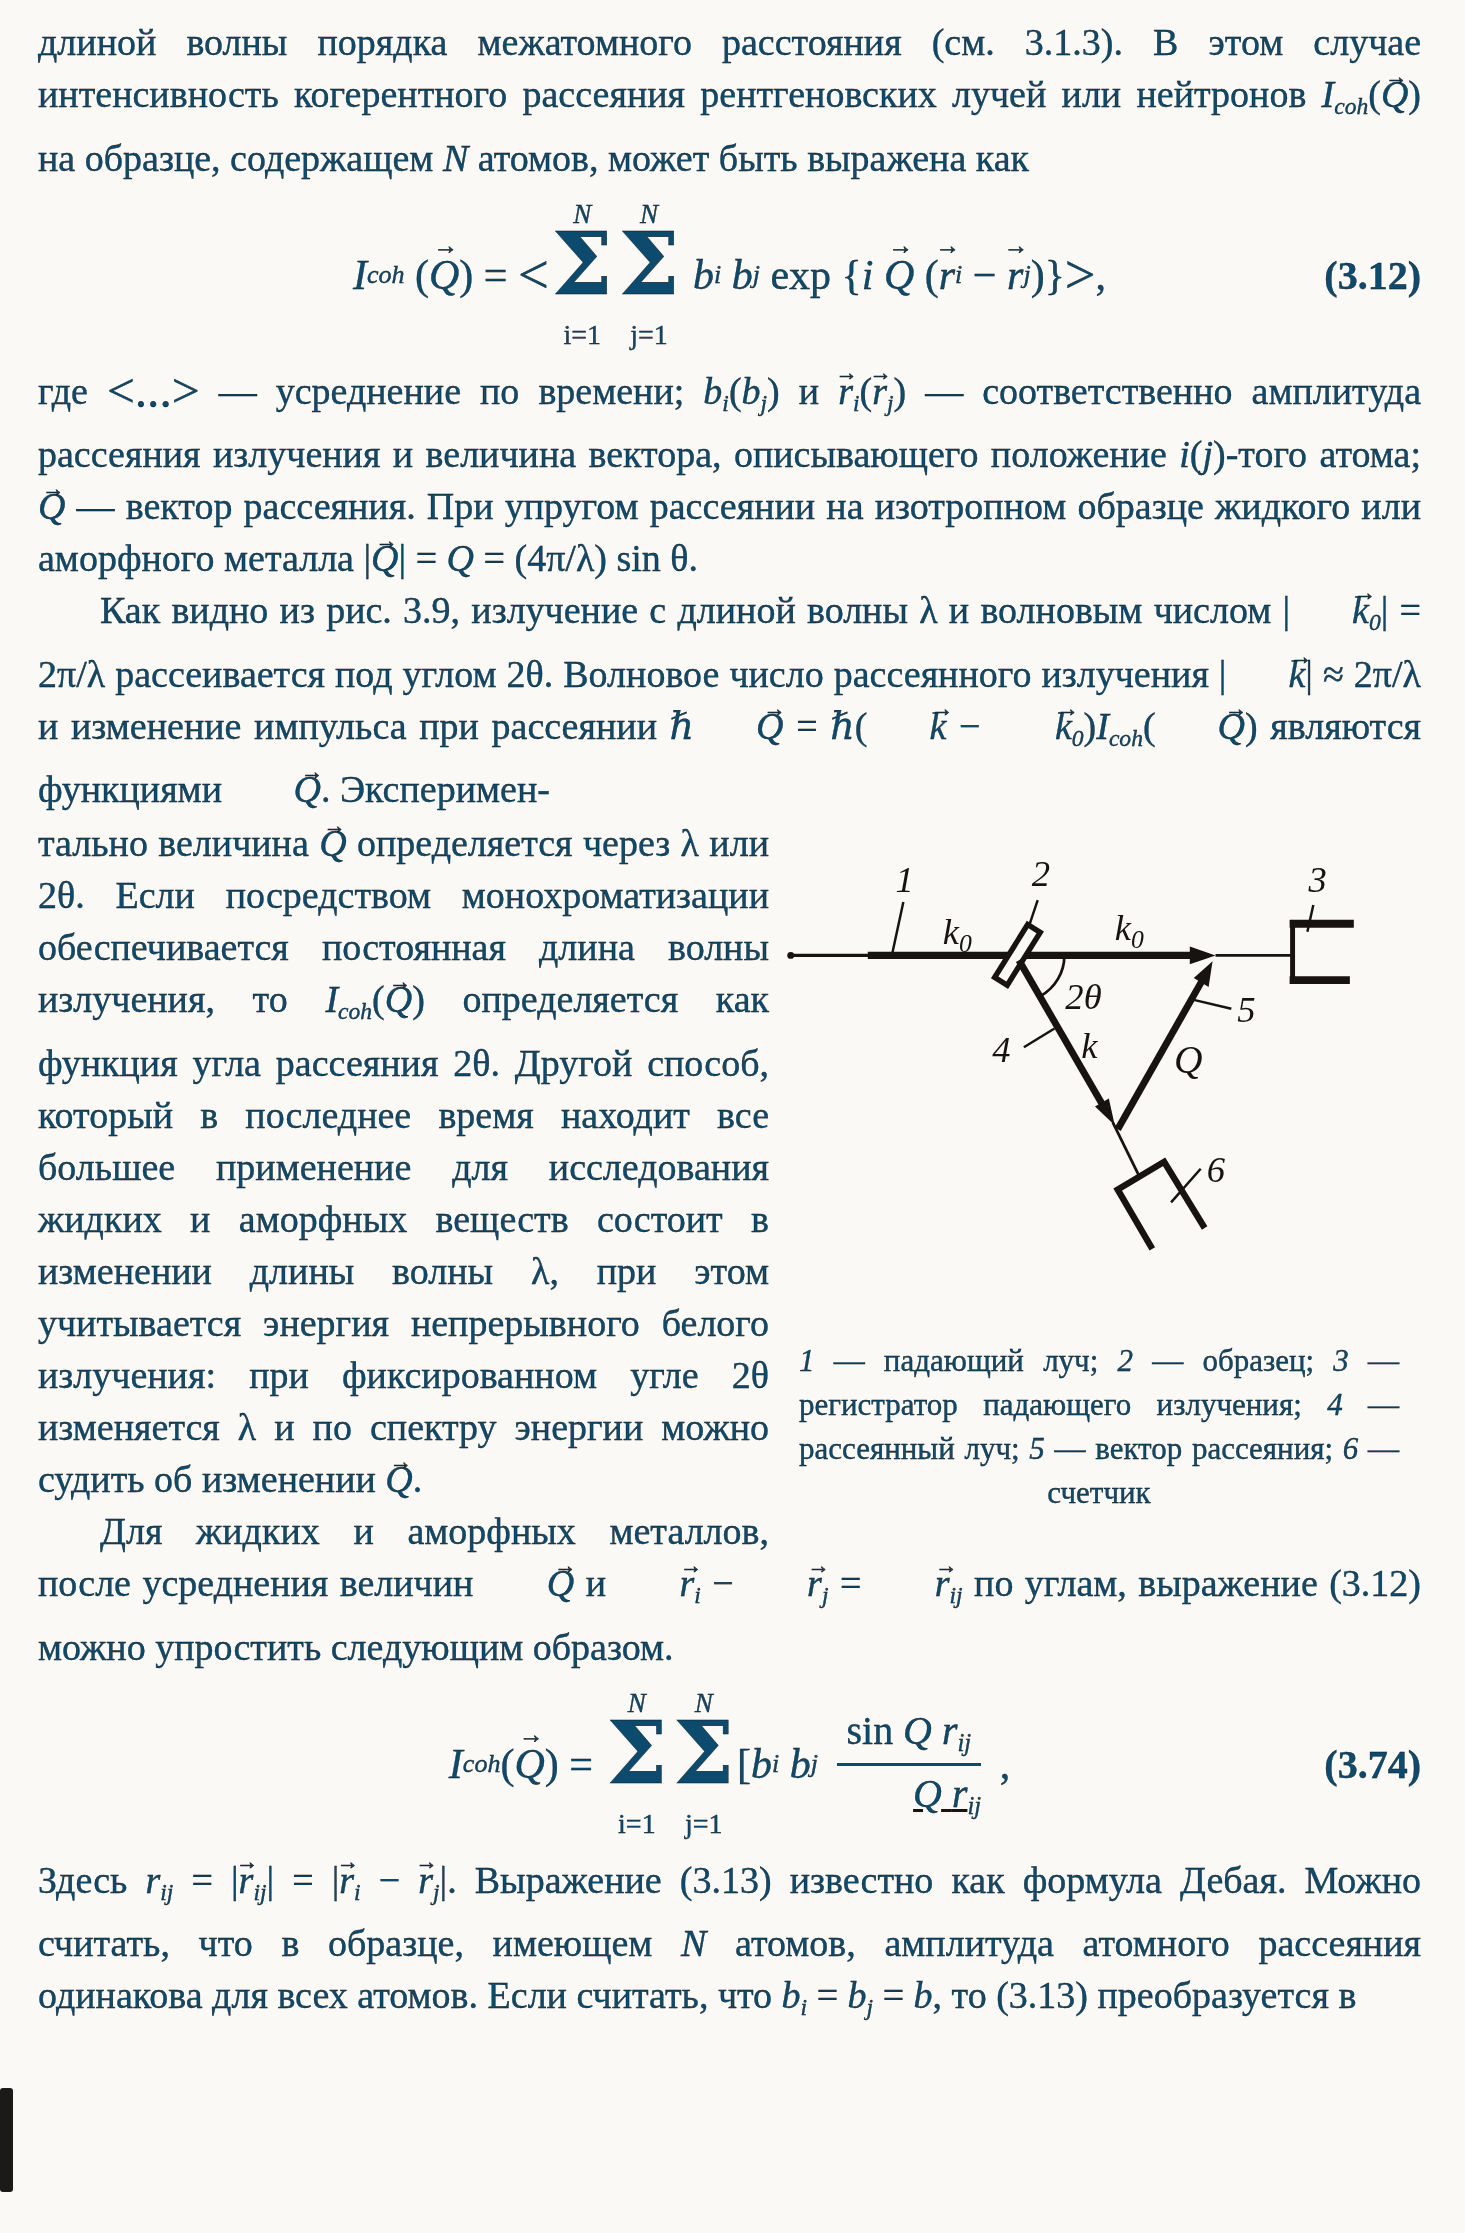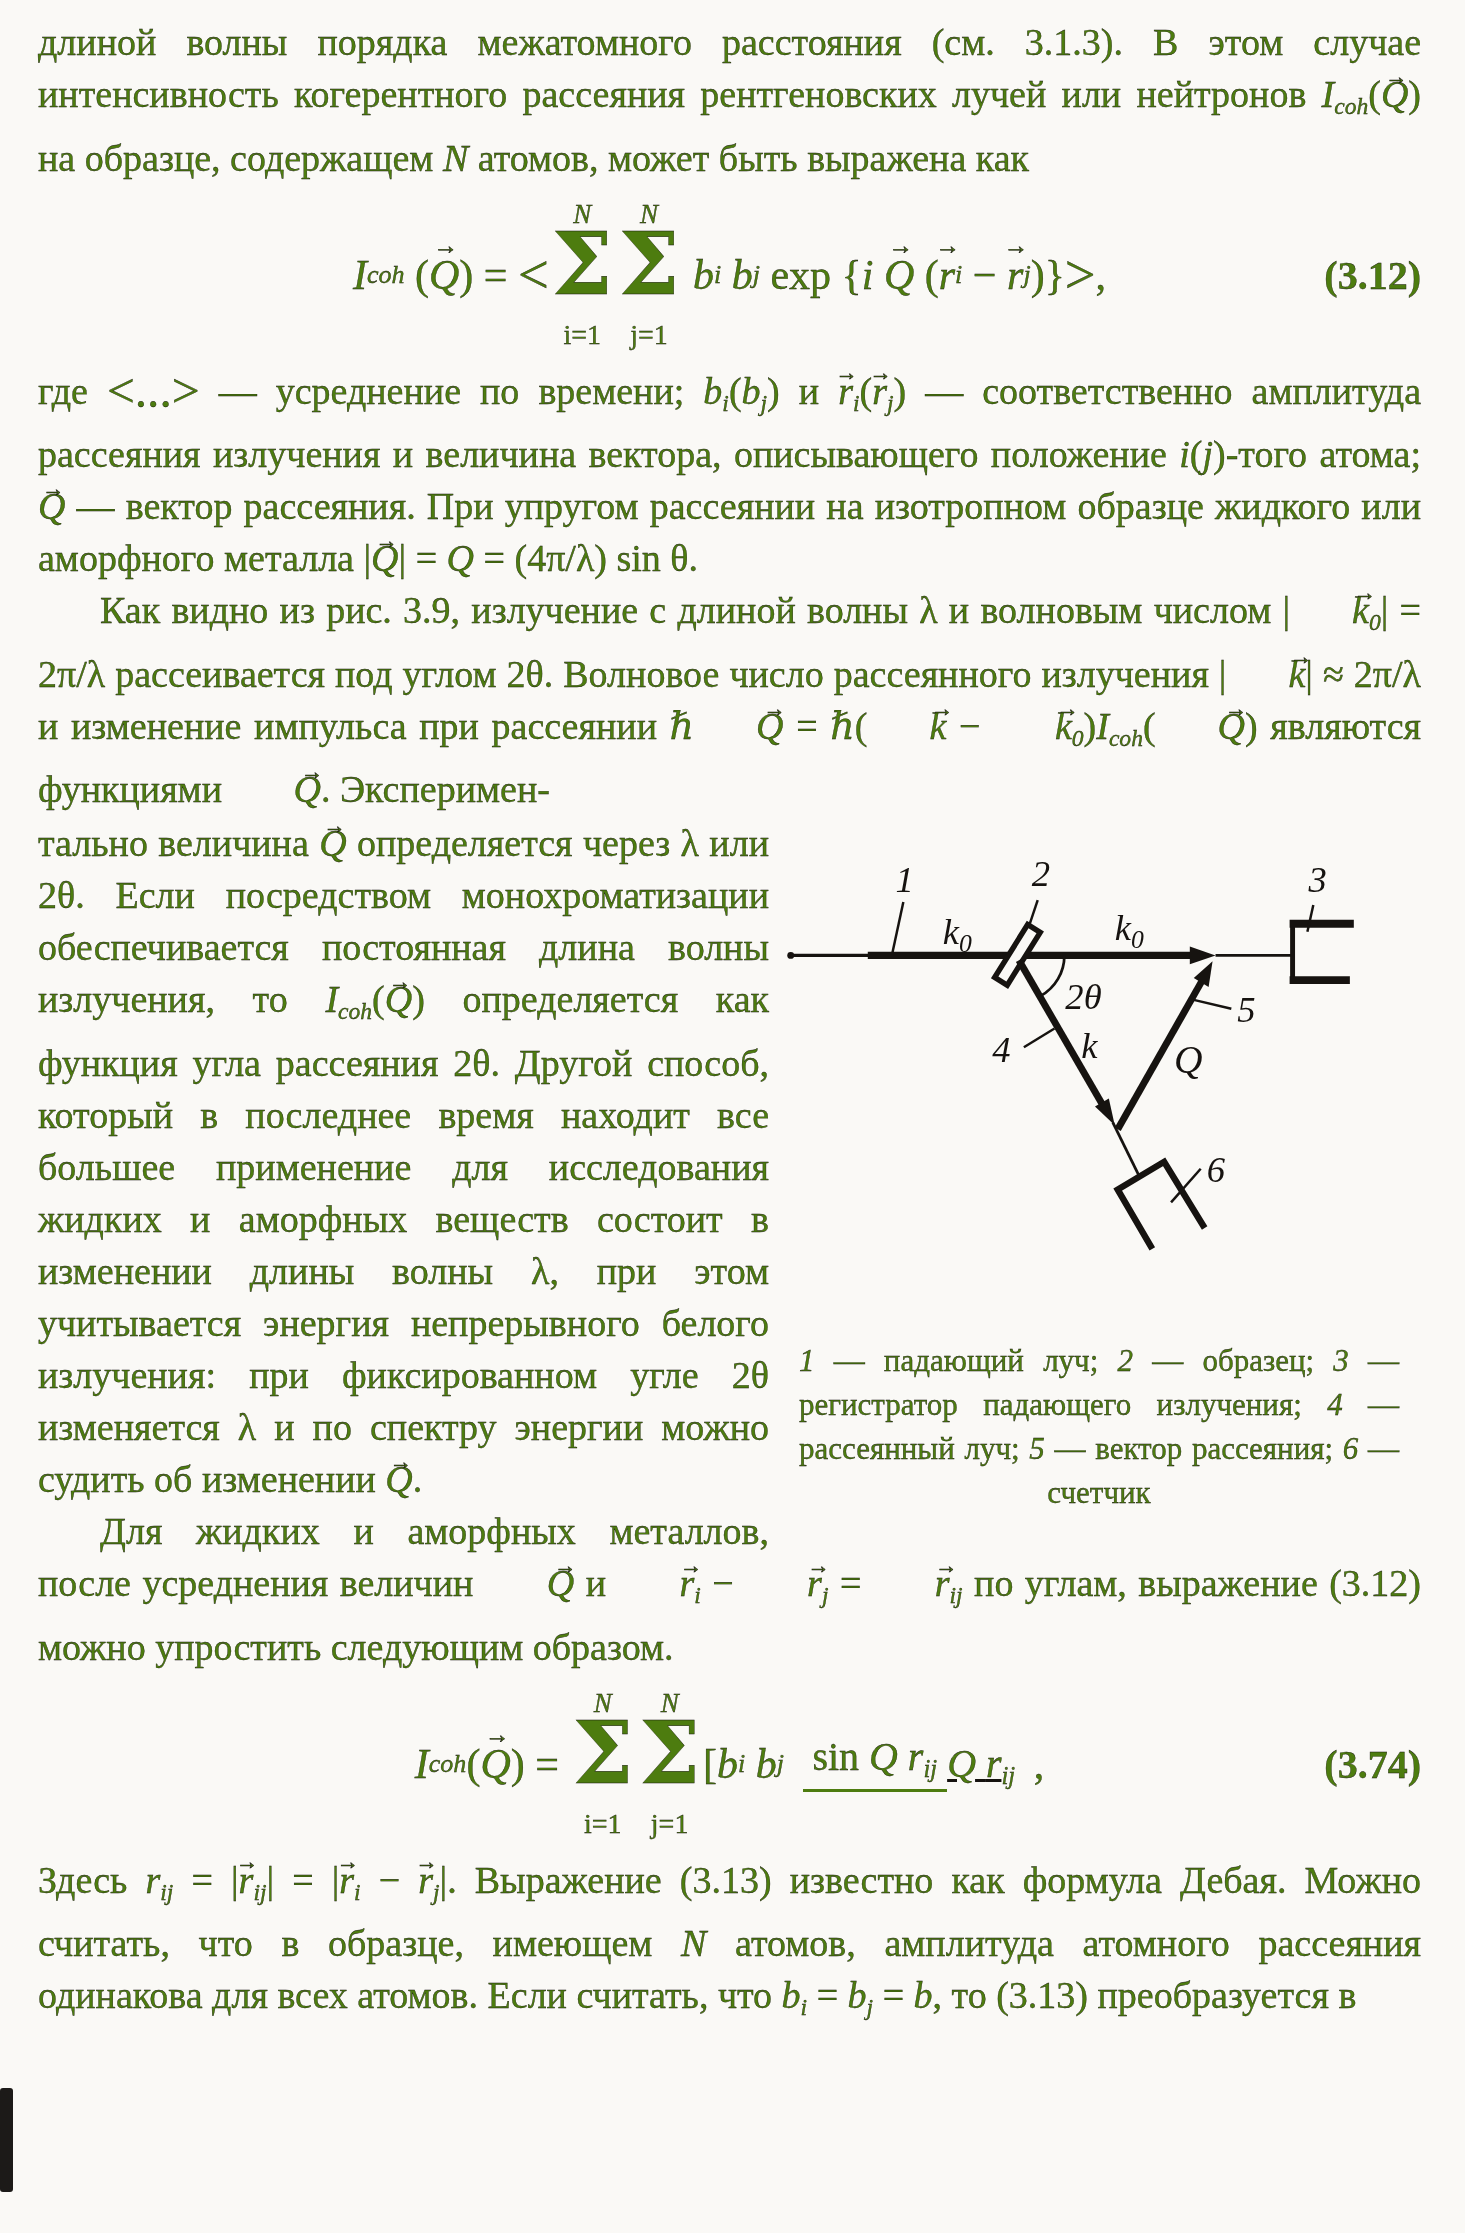--- a/index.html
+++ b/index.html
@@ -2,21 +2,21 @@
 <html><head>
 <meta charset="utf-8">
 <style>
   html,body{margin:0;padding:0;background:#e8e6e2;}
   .page{
     position:relative;
     width:1465px;height:2233px;
     box-sizing:border-box;
     padding:16px 44px 0 38px;
     background:#faf9f6;
-    color:#4d7c0f;
+    color:#0c4a6e;
     font-family:"Liberation Serif","DejaVu Serif",serif;
     overflow:hidden;
     -webkit-text-stroke:0.35px #161310;
   }
   .body{
     font-size:38px;line-height:52px;
     text-align:justify;margin:0;
   }
   .indent{text-indent:62px;}
   .it{font-style:italic;}
@@ -32,21 +32,21 @@
     font-size:42px;min-height:175px;margin:4px 0 2px 0;
   }
   .eq-body{display:inline-flex;align-items:center;flex-wrap:nowrap;white-space:pre;}
   .eq-num{position:absolute;right:0;top:50%;transform:translateY(-50%);
     font-weight:700;font-size:40px;}
   .sum{display:inline-flex;flex-direction:column;align-items:center;
     vertical-align:middle;line-height:1;margin:0 3px;}
   .sum-top{font-size:27px;font-style:italic;margin-bottom:1px;}
   .sum-sig{font-size:86px;font-weight:700;line-height:0.82;font-family:"DejaVu Serif","Liberation Serif",serif;}
   .sum-bot{font-size:28px;margin-top:22px;}
-  .frac{display:inline-flex;flex-direction:row;align-items:flex-start;
+  .frac{display:inline-flex;flex-direction:column;align-items:flex-end;
     vertical-align:middle;margin:0 8px;line-height:1.05;font-size:0.95em;}
   .fr-num{padding:0 10px 7px;border-bottom:3px solid currentColor;}
   .fr-den{padding-top:7px;text-decoration:underline;}
   .wrap-section{margin-top:2px;}
   .figure-box{float:right;width:652px;margin:4px 0 6px 24px;}
   .figure-box svg{display:block;width:652px;height:494px;}
   .caption{padding:10px 22px 0 30px;font-size:31px;line-height:44px;}
   .cap-head{text-align:center;}
   .cap-legend{text-align:justify;text-align-last:center;margin-top:14px;}
   .clear{clear:both;}

